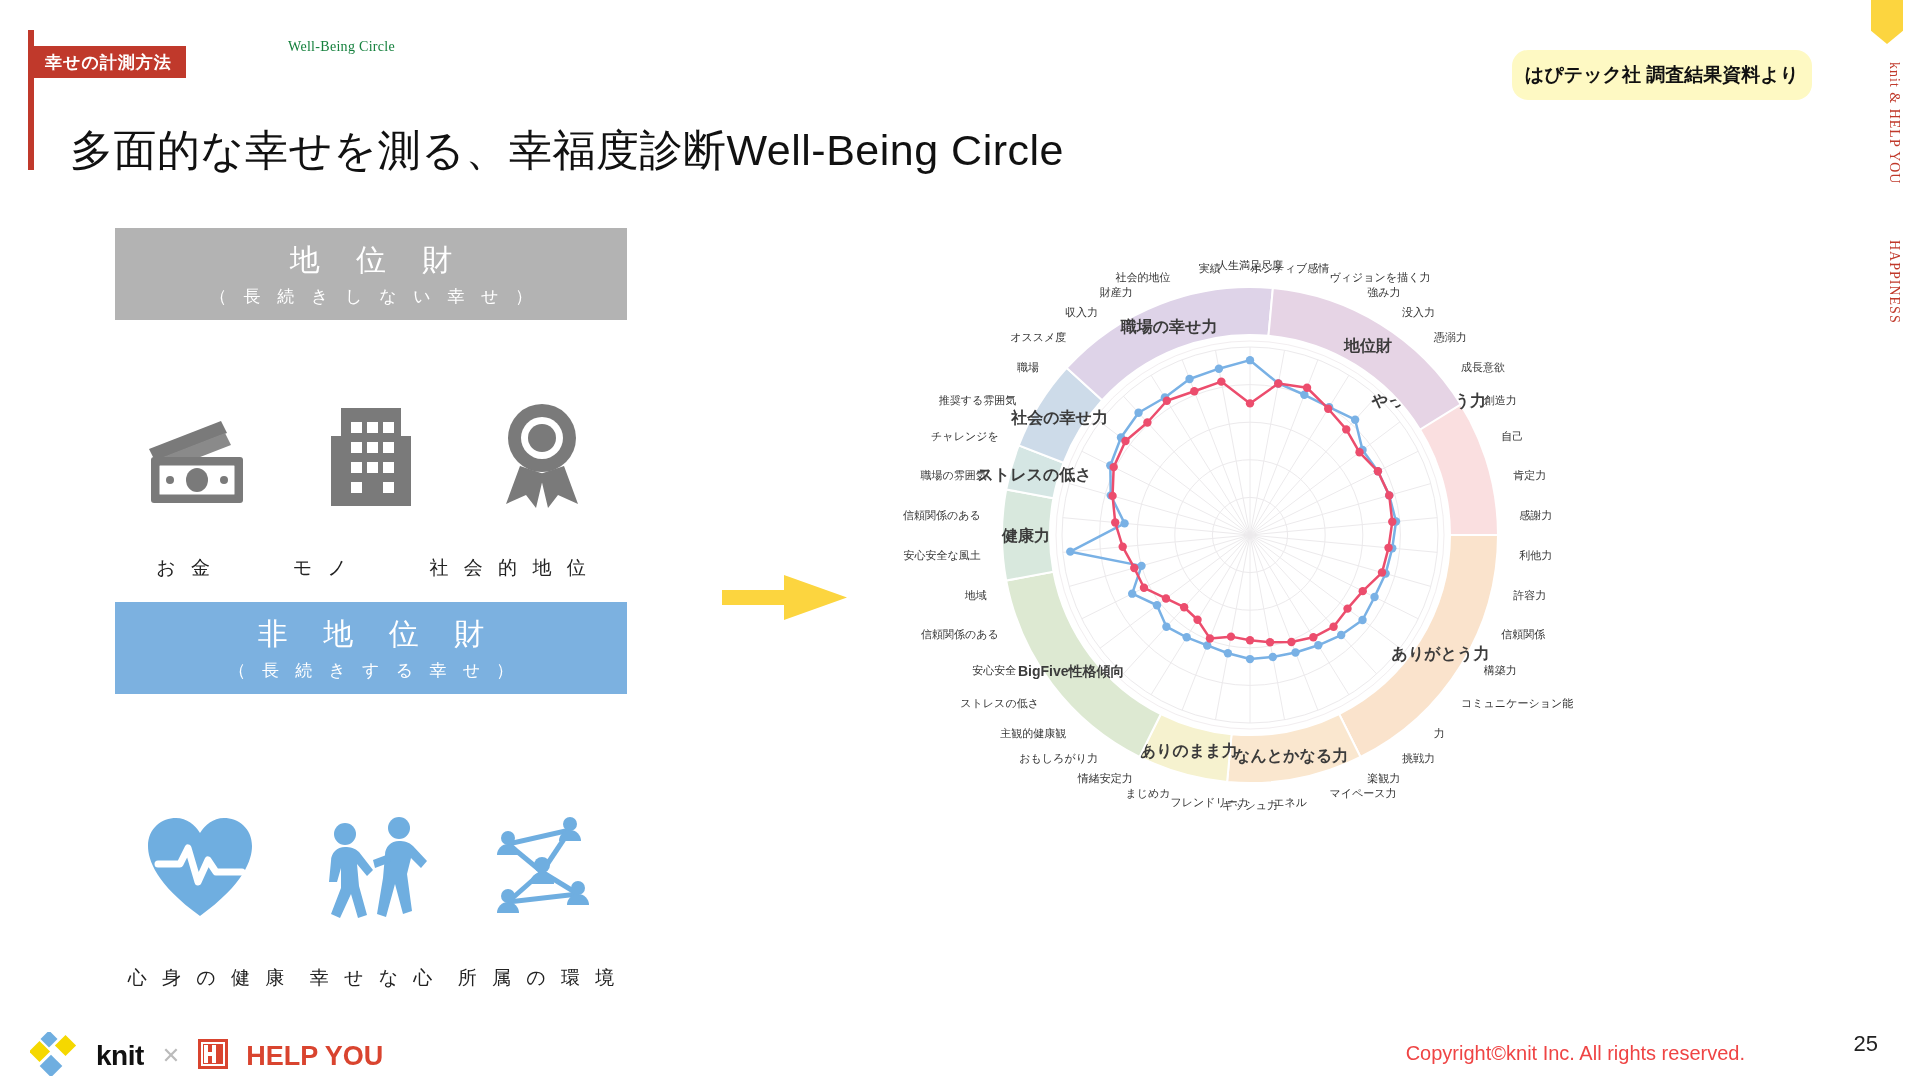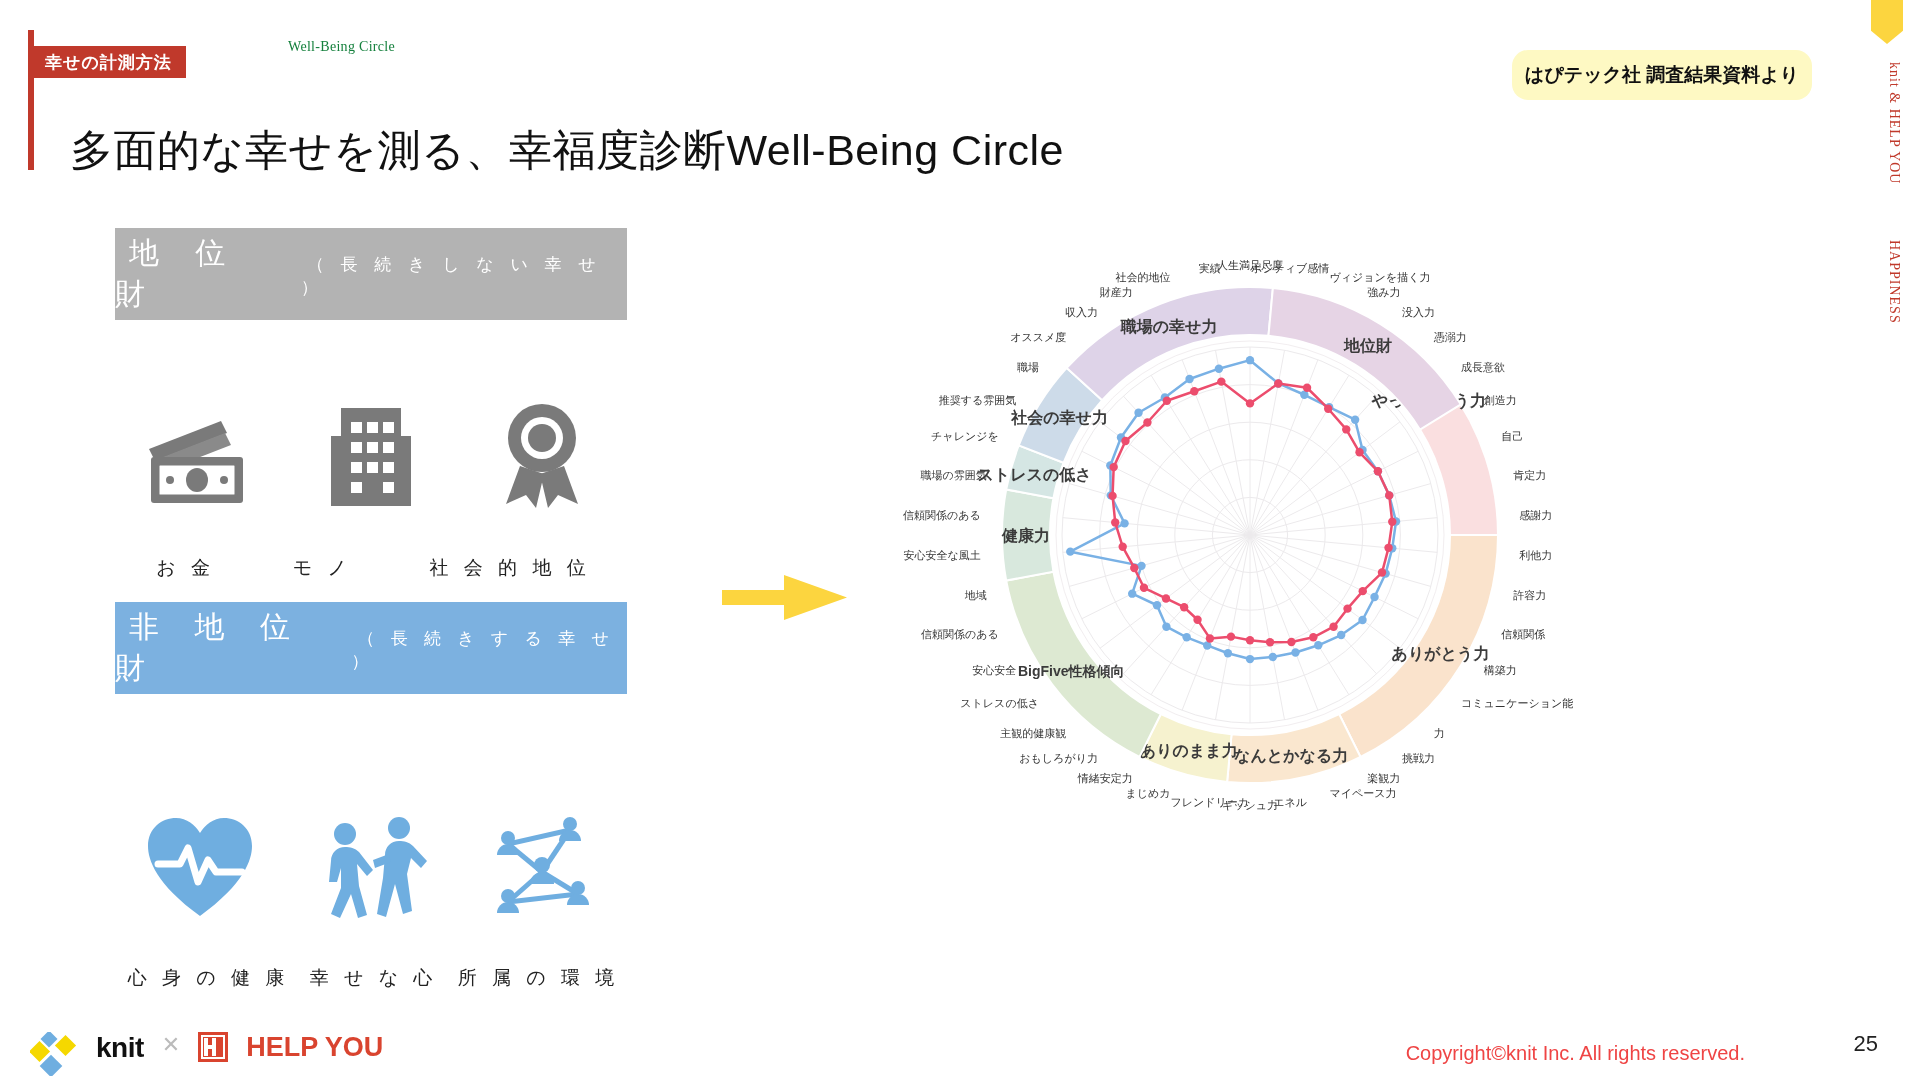--- a/index.html
+++ b/index.html
@@ -20,38 +20,38 @@
                 display:flex;align-items:center;justify-content:center;color:#111;font-size:19px;font-weight:bold;border-radius:16px;}
   
   .rail-tab{position:absolute;right:17px;top:0;width:32px;height:44px;background:#fcd53f;
             clip-path:polygon(0 0,100% 0,100% 70%,50% 100%,0 70%);}
   .rail-text{position:absolute;right:18px;color:#c0392b;font-size:14px;letter-spacing:1px;
              writing-mode:vertical-rl;font-family:"Liberation Serif","DejaVu Serif",serif;white-space:nowrap;}
   .rail-1{top:62px;}
   .rail-2{top:240px;}
   
   .cat-box{position:absolute;left:115px;width:512px;height:92px;color:#fff;
-           display:flex;align-items:center;justify-content:center;}
+           display:flex;flex-direction:column;align-items:center;justify-content:center;}
   .cat-box .big{font-size:30px;letter-spacing:14px;text-indent:14px;font-weight:300;}
   .cat-box .sub{font-size:17px;letter-spacing:6px;text-indent:6px;margin-top:4px;font-weight:300;}
   .cat-box.status{top:228px;background:#b3b3b3;}
   .cat-box.nonstatus{top:602px;background:#7cb1e0;font-family:Liberation Serif, serif;}
   .icon-row{position:absolute;left:115px;width:512px;display:flex;justify-content:space-around;align-items:flex-end;}
   .icon-row.r1{top:390px;height:120px;}
   .icon-row.r2{top:800px;height:120px;}
   .label-row{position:absolute;left:115px;width:512px;display:flex;justify-content:space-around;}
   .label-row.l1{top:555px;}
   .label-row.l2{top:965px;}
   .label-row span{font-size:19px;color:#222;letter-spacing:5px;text-indent:5px;}
   .ic{width:120px;height:110px;display:flex;align-items:flex-end;justify-content:center;}
   .arrow{position:absolute;left:722px;top:575px;width:125px;height:45px;}
   
   .chart{position:absolute;left:900px;top:225px;width:700px;height:620px;}
   
-  .footer-logo{position:absolute;left:30px;top:1032px;display:flex;gap:18px;}
+  .footer-logo{position:absolute;left:30px;top:1032px;display:flex;align-items:center;gap:18px;}
   .knit-word{font-size:28px;font-weight:bold;color:#111;letter-spacing:-.5px;}
   .x-mark{color:#bbb;font-size:22px;}
   .hy-word{font-size:27px;font-weight:bold;color:#d9442f;letter-spacing:0px;}
   .copyright{position:absolute;right:175px;top:1042px;font-size:20px;color:#ef4444;font-weight:300;}
   .pageno{position:absolute;right:42px;top:1031px;font-size:22px;color:#222;font-weight:300;}
 </style>
 </head>
 <body>
 
 <div id="slide">

